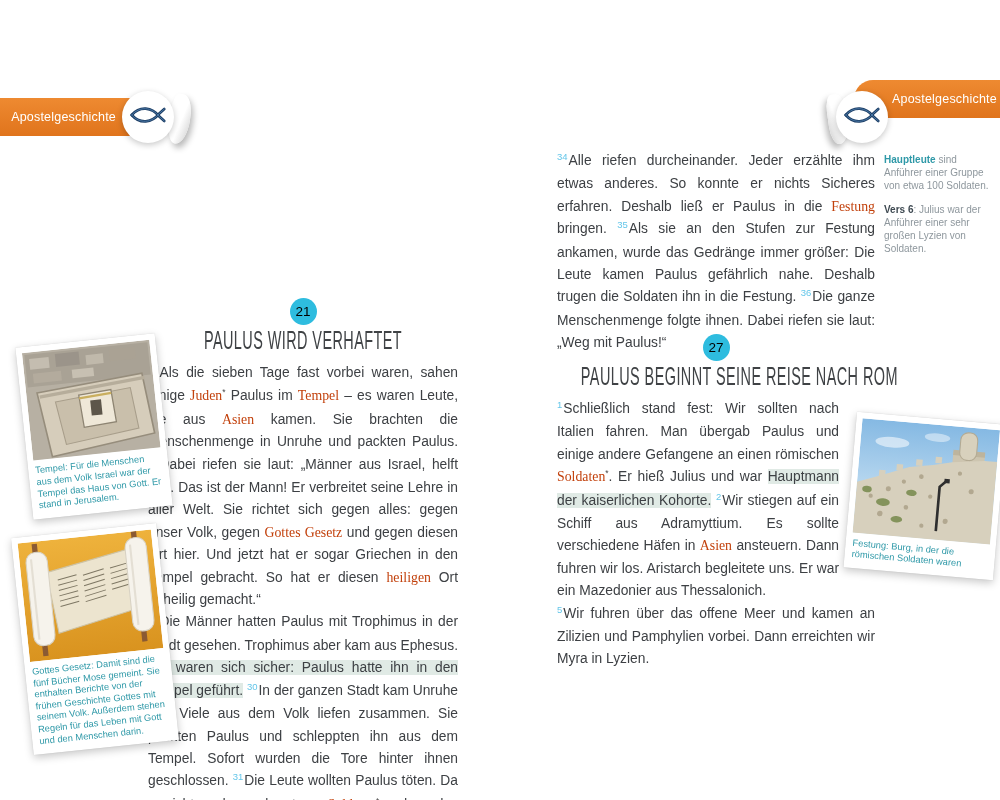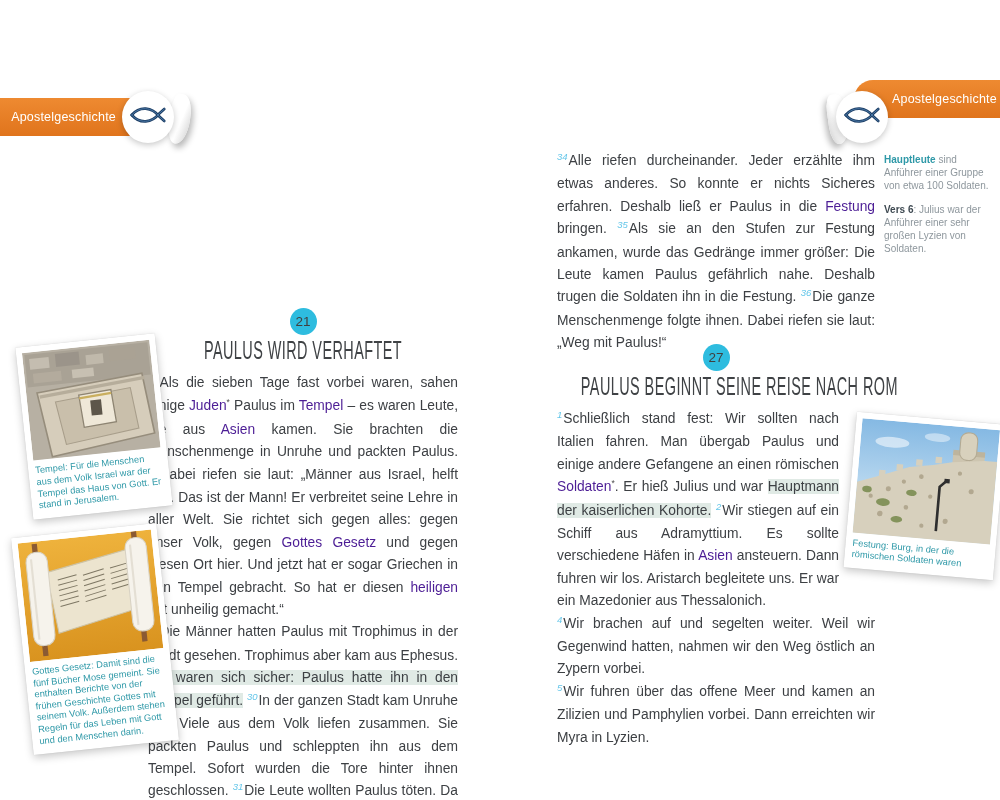--- a/index.html
+++ b/index.html
@@ -29,33 +29,33 @@
     box-shadow:3px 4px 6px rgba(0,0,0,.28);
   }
   #ribbon-left-curl{left:170px;top:94px;transform:rotate(8deg);}
   #ribbon-right-curl{left:828px;top:94px;transform:rotate(-8deg);box-shadow:-3px 4px 6px rgba(0,0,0,.28);background:linear-gradient(-105deg,#ffffff 55%,#e6e6e6 80%,#cdcdcd);}
   
   .text-col{position:absolute;}
   #left-column{left:148px;top:292px;width:310px;}
   #right-continuation{left:557px;top:150px;width:318px;}
   #right-chapter{left:557px;top:328px;width:318px;}
   .chapter-badge{
-    width:27px;height:27px;border-radius:50%;background:#2ebcdf;color:#404040;
-    font-size:13.5px;display:flex;align-items:center;justify-content:center;margin:16px auto 3px auto;
+    width:27px;height:27px;border-radius:50%;background:#2ebcdf;color:#000000;
+    font-size:13.5px;display:flex;align-items:center;justify-content:center;margin:6px auto 3px auto;
   }
   .chapter-title{
     margin:0 0 8px 0;text-align:center;color:#3f4245;font-weight:normal;
     font-size:17px;letter-spacing:.5px;white-space:nowrap;
     transform:scale(.85,1.5);transform-origin:50% 50%;height:26px;line-height:26px;
   }
   .para{
     margin:0;text-align:justify;font-size:13.8px;line-height:22.4px;color:#3d4044;
   }
-  .verse{color:#64c6e9;font-size:9.5px;position:relative;top:-5px;padding-right:1px;font-style:italic;}
-  .gloss{color:#4c1d95;}
+  .verse{color:#64c6e9;font-size:9.5px;position:relative;top:-5px;padding-right:1px;}
+  .gloss{color:#c2410c;font-family:Liberation Serif, serif;}
   .hl{background:#e0eae5;}
   .ast{font-size:8.5px;position:relative;top:-5px;color:#4a4a4a;}
   .photo-spacer{float:right;width:32px;height:150px;margin-top:26px;margin-left:4px;}
   
   #margin-notes{position:absolute;left:884px;top:153px;width:106px;}
   .margin-note{font-size:10px;line-height:13px;color:#8e979d;margin-bottom:11px;}
   .note-term-gloss{color:#2f99a8;font-weight:bold;}
   .note-term-dark{color:#3f4a52;font-weight:bold;}
   
   .polaroid{
@@ -185,21 +185,20 @@
     </div>
 </div>
 
 <div class="text-col" id="right-chapter">
   <div class="chapter-badge">27</div>
   <h2 class="chapter-title">PAULUS BEGINNT SEINE REISE NACH ROM</h2>
   <div>
     <div class="photo-spacer"></div>
     <div>
         <p class="para"><span class="verse">1</span><span>Schließlich stand fest: Wir sollten nach Italien fahren. Man übergab Paulus und einige andere Gefangene an einen römischen </span><span class="gloss">Soldaten</span><span class="ast">*</span><span>. Er hieß Julius und war </span><span class="hl">Hauptmann der kaiserlichen Kohorte.</span><span> </span><span class="verse">2</span><span>Wir stiegen auf ein Schiff aus Adramyttium. Es sollte verschiedene Häfen in </span><span class="gloss">Asien</span><span> ansteuern. Dann fuhren wir los. Aristarch begleitete uns. Er war ein Mazedonier aus Thessalonich.</span></p>
-        <p class="para"><span class="verse">4</span><span>Wir brachen auf und segelten weiter. Weil wir Gegenwind hatten, nahmen wir den Weg östlich an Zypern vorbei.</span></p>
         <p class="para"><span class="verse">5</span><span>Wir fuhren über das offene Meer und kamen an Zilizien und Pamphylien vorbei. Dann erreichten wir Myra in Lyzien. </span></p>
       </div>
   </div>
 </div>
 
 <div id="margin-notes">
     <div class="margin-note"><span class="note-term-gloss">Hauptleute</span><span> sind Anführer einer Gruppe von etwa 100 Soldaten.</span></div>
     <div class="margin-note"><span class="note-term-dark">Vers 6</span><span>: Julius war der Anführer einer sehr großen Lyzien von Soldaten.</span></div>
   </div>
 

